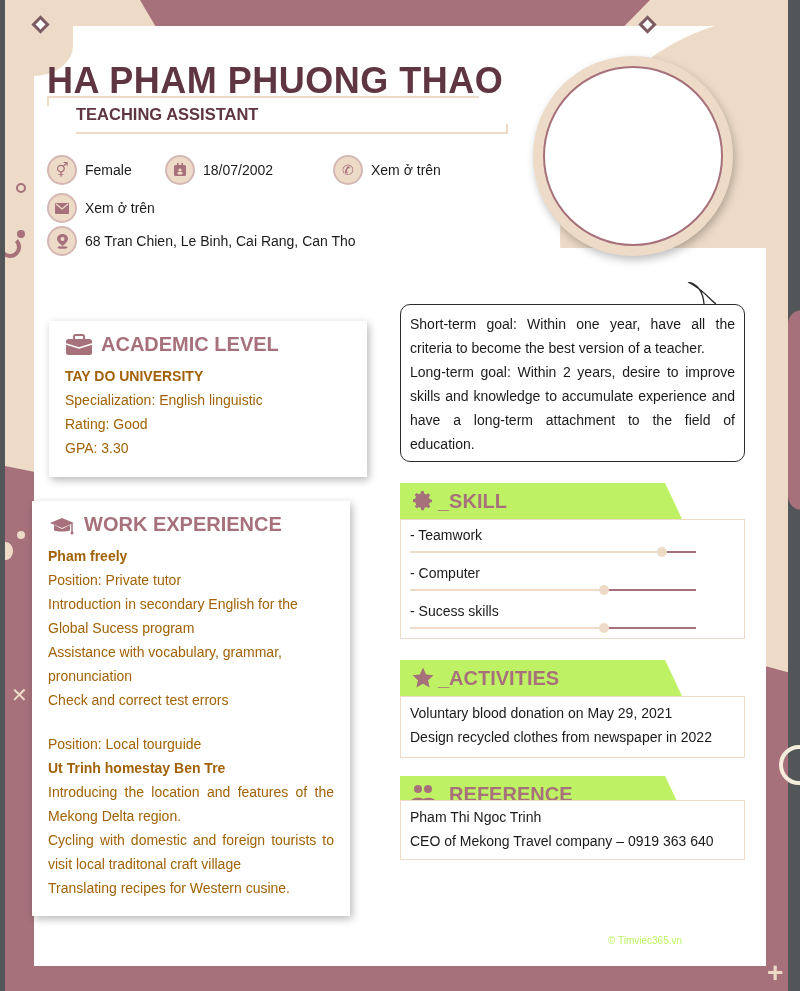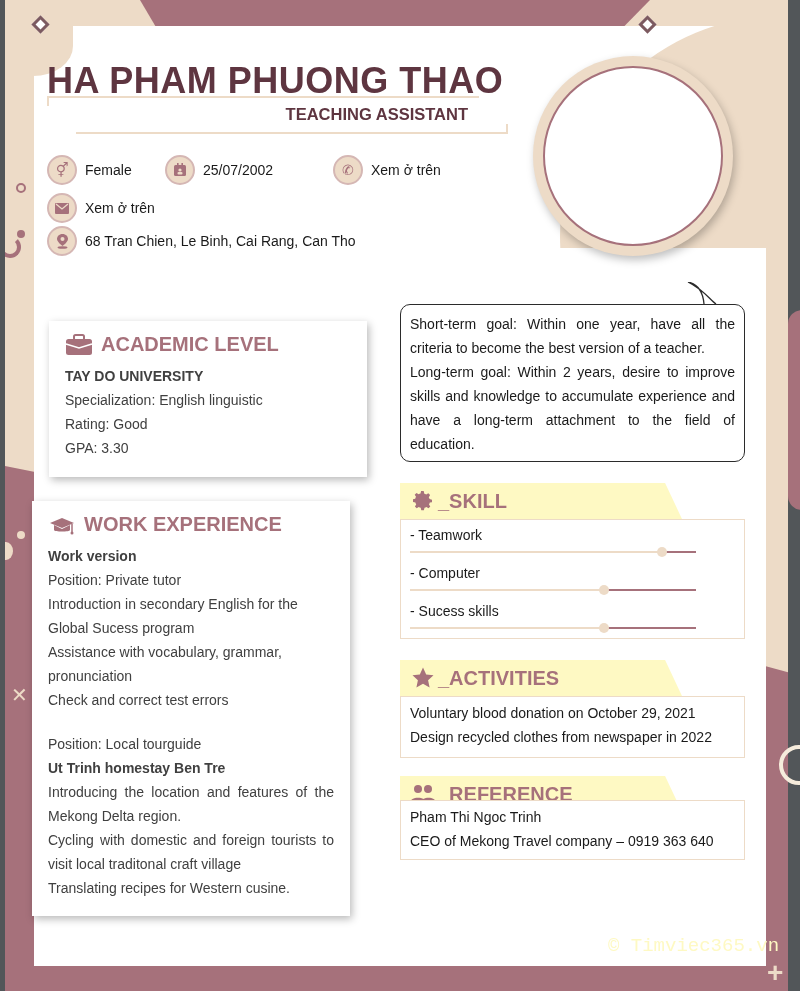--- a/index.html
+++ b/index.html
@@ -27,56 +27,56 @@
   .deco-bear::after { content:""; position:absolute; right: -8px; top: -10px; width: 8px; height: 8px; background:#a6717b; border-radius:50%; }
   .deco-dot { position: absolute; background: #eddbc7; border-radius: 50%; }
   .deco-x { position: absolute; color: #eddbc7; font-size: 20px; font-weight: bold; }
   .deco-plus { position: absolute; color: #eddbc7; font-size: 28px; font-weight: bold; }
   .deco-ring-right { position: absolute; left: 779px; top: 745px; width: 40px; height: 40px; border: 4px solid #f6ecdc; border-radius: 50%; }
 
   
   .name { position: absolute; left: 47px; top: 60px; font-size: 36px; font-weight: bold; color: #5e3540; letter-spacing: 0.5px; }
   .title-frame-top { position: absolute; left: 47px; top: 96px; width: 432px; height: 10px; border-top: 2px solid #eddbc7; border-left: 2px solid #eddbc7; }
   .title-frame-bottom { position: absolute; left: 76px; top: 124px; width: 432px; height: 10px; border-bottom: 2px solid #eddbc7; border-right: 2px solid #eddbc7; }
-  .job-title { position: absolute; left: 76px; top: 105px; width: 392px; text-align: right; font-size: 16.5px; font-weight: bold; color: #5e3540; }
+  .job-title { position: absolute; left: 76px; top: 105px; width: 392px; text-align: left; font-size: 16.5px; font-weight: bold; color: #5e3540; }
 
   .photo-outer { position: absolute; left: 533px; top: 56px; width: 200px; height: 200px; border-radius: 50%; background: #eddbc7; box-shadow: 2px 4px 8px rgba(0,0,0,0.25); }
   .photo-inner { position: absolute; left: 10px; top: 10px; width: 180px; height: 180px; border-radius: 50%; background: #fff; border: 2px solid #a6717b; }
 
   
   .info { position: absolute; display: flex; align-items: center; font-size: 14px; color: #1a1a1a; }
   .info .ico { width: 30px; height: 30px; border-radius: 50%; background: #eddbc7; border: 2px solid #d5b7b4; margin-right: 8px; display: flex; align-items: center; justify-content: center; color: #a6717b; font-size: 14px; }
 
   
   .card { position: absolute; background: #fff; box-shadow: 2px 3px 8px rgba(0,0,0,0.28); padding: 12px 16px; }
   .card-head { display: flex; align-items: center; font-size: 20px; font-weight: bold; color: #a6717b; margin-bottom: 8px; }
   .card-head .ico { width: 28px; height: 22px; margin-right: 8px; }
-  .card-line { font-size: 14px; line-height: 24px; color: #404040; }
+  .card-line { font-size: 14px; line-height: 24px; color: #a16207; }
   .card-line.bold { font-weight: bold; }
   .card-line.justify { text-align: justify; text-align-last: left; }
   .spacer { height: 20px; }
 
   
   .bubble { position: absolute; left: 400px; top: 304px; width: 345px; height: 158px; border: 1.5px solid #2b2b2b; border-radius: 10px; padding: 7px 9px; background: #fff; }
   .bubble p { font-size: 14px; line-height: 24px; text-align: justify; }
   .bubble-tail { position: absolute; left: 686px; top: 282px; width: 34px; height: 24px; }
 
   
-  .sec-head { position: absolute; left: 400px; width: 282px; height: 36px; background: #fef9c3; clip-path: polygon(0 0, 94% 0, 100% 100%, 0 100%); display: flex; align-items: center; padding-left: 10px; font-size: 20px; font-weight: bold; color: #a6717b; }
+  .sec-head { position: absolute; left: 400px; width: 282px; height: 36px; background: #bef264; clip-path: polygon(0 0, 94% 0, 100% 100%, 0 100%); display: flex; align-items: center; padding-left: 10px; font-size: 20px; font-weight: bold; color: #a6717b; }
   .sec-head .ico { width: 26px; height: 24px; margin-right: 2px; }
   .sec-body { position: absolute; left: 400px; width: 345px; border: 1px solid #eddbc7; background: #fff; padding: 4px 9px; }
   .sec-line { font-size: 14px; line-height: 24px; }
 
   .skill-label { font-size: 14px; line-height: 18px; margin-top: 2px; }
   .slider { position: relative; width: 286px; height: 16px; margin-bottom: 4px; }
   .slider .track-l { position: absolute; left: 0; top: 7px; height: 2px; background: #eddbc7; }
   .slider .track-r { position: absolute; top: 7px; right: 0; height: 2px; background: #a6717b; }
   .slider .knob { position: absolute; top: 3px; width: 10px; height: 10px; border-radius: 50%; background: #eddbc7; margin-left: -5px; }
 
-  .watermark { position: absolute; left: 608px; top: 935px; font-family: Liberation Mono, monospace; font-size: 19px; color: #fef9c3; }
+  .watermark { position: absolute; left: 608px; top: 935px; font-family: Liberation Sans, sans-serif; font-size: 10px; color: #bef264; }
 </style>
 </head>
 <body>
 
 <div class="page">
 
   <div class="shape-top"></div>
   <div class="shape-left-mauve"></div>
   <div class="shape-right-mauve-bottom"></div>
   <div class="shape-bottom"></div>
@@ -115,21 +115,21 @@
 <div class="info" style="left:165px;top:155px;">
   <span class="ico">
     <svg width="14" height="14" viewBox="0 0 14 14">
         <rect x="1" y="2" width="12" height="11" rx="1.5" fill="#a6717b"></rect>
         <rect x="4" y="0" width="1.6" height="3" fill="#a6717b"></rect>
         <rect x="8.4" y="0" width="1.6" height="3" fill="#a6717b"></rect>
         <circle cx="7" cy="7" r="1.6" fill="#eddbc7"></circle>
         <rect x="4.5" y="9" width="5" height="2.5" rx="1" fill="#eddbc7"></rect>
       </svg>
   </span>
-  <span>25/07/2002</span>
+  <span>18/07/2002</span>
 </div>
 <div class="info" style="left:333px;top:155px;">
   <span class="ico">✆</span>
   <span>Xem ở trên</span>
 </div>
 <div class="info" style="left:47px;top:193px;">
   <span class="ico">
     <svg width="14" height="11" viewBox="0 0 14 11">
         <rect x="0" y="0" width="14" height="11" rx="1" fill="#a6717b"></rect>
         <path d="M1 1 L7 6 L13 1" stroke="#eddbc7" stroke-width="1.3" fill="none"></path>
@@ -166,21 +166,21 @@
 <div class="card" style="left:32px;top:501px;width:318px;height:415px;">
   <div class="card-head">
     <svg class="ico" viewBox="0 0 28 22">
         <path d="M2 9 L14 4 L26 9 L14 14 Z" fill="#a6717b"></path>
         <path d="M6 11 L6 16 C6 18 22 18 22 16 L22 11 L14 15 Z" fill="#a6717b"></path>
         <line x1="24" y1="10" x2="24" y2="18" stroke="#a6717b" stroke-width="1.5"></line>
         <circle cx="24" cy="19" r="1.5" fill="#a6717b"></circle>
       </svg>
     <span>WORK EXPERIENCE</span>
   </div>
-  <div class="card-line bold">Work version</div>
+  <div class="card-line bold">Pham freely</div>
   <div class="card-line">Position: Private tutor</div>
   <div class="card-line">Introduction in secondary English for the Global Sucess program</div>
   <div class="card-line">Assistance with vocabulary, grammar, pronunciation</div>
   <div class="card-line">Check and correct test errors</div>
   <div class="spacer"></div>
   <div class="card-line">Position: Local tourguide</div>
   <div class="card-line bold">Ut Trinh homestay Ben Tre</div>
   <div class="card-line justify">Introducing the location and features of the Mekong Delta region.</div>
   <div class="card-line justify">Cycling with domestic and foreign tourists to visit local traditonal craft village</div>
   <div class="card-line">Translating recipes for Western cusine.</div>
@@ -222,21 +222,21 @@
   </div>
 </div>
 
 <div class="sec-head" style="top:660px;">
   <svg class="ico" viewBox="0 0 24 24">
       <path fill="#a6717b" d="M12 1.5l3.2 6.9 7.3.8-5.4 5 1.5 7.3L12 17.8l-6.6 3.7 1.5-7.3-5.4-5 7.3-.8z"></path>
     </svg>
   <span>_ACTIVITIES</span>
 </div>
 <div class="sec-body" style="top:696px;height:62px;">
-  <div class="sec-line">Voluntary blood donation on October 29, 2021</div>
+  <div class="sec-line">Voluntary blood donation on May 29, 2021</div>
   <div class="sec-line">Design recycled clothes from newspaper in 2022</div>
 </div>
 
 <div class="sec-head" style="top:776px;">
   <svg class="ico" viewBox="0 0 26 22">
       <circle cx="8" cy="6" r="4" fill="#a6717b"></circle>
       <circle cx="18" cy="6" r="4" fill="#a6717b"></circle>
       <path d="M0 20 C0 13 16 13 16 20 Z" fill="#a6717b"></path>
       <path d="M11 20 C11 13 26 13 26 20 Z" fill="#a6717b"></path>
     </svg>

